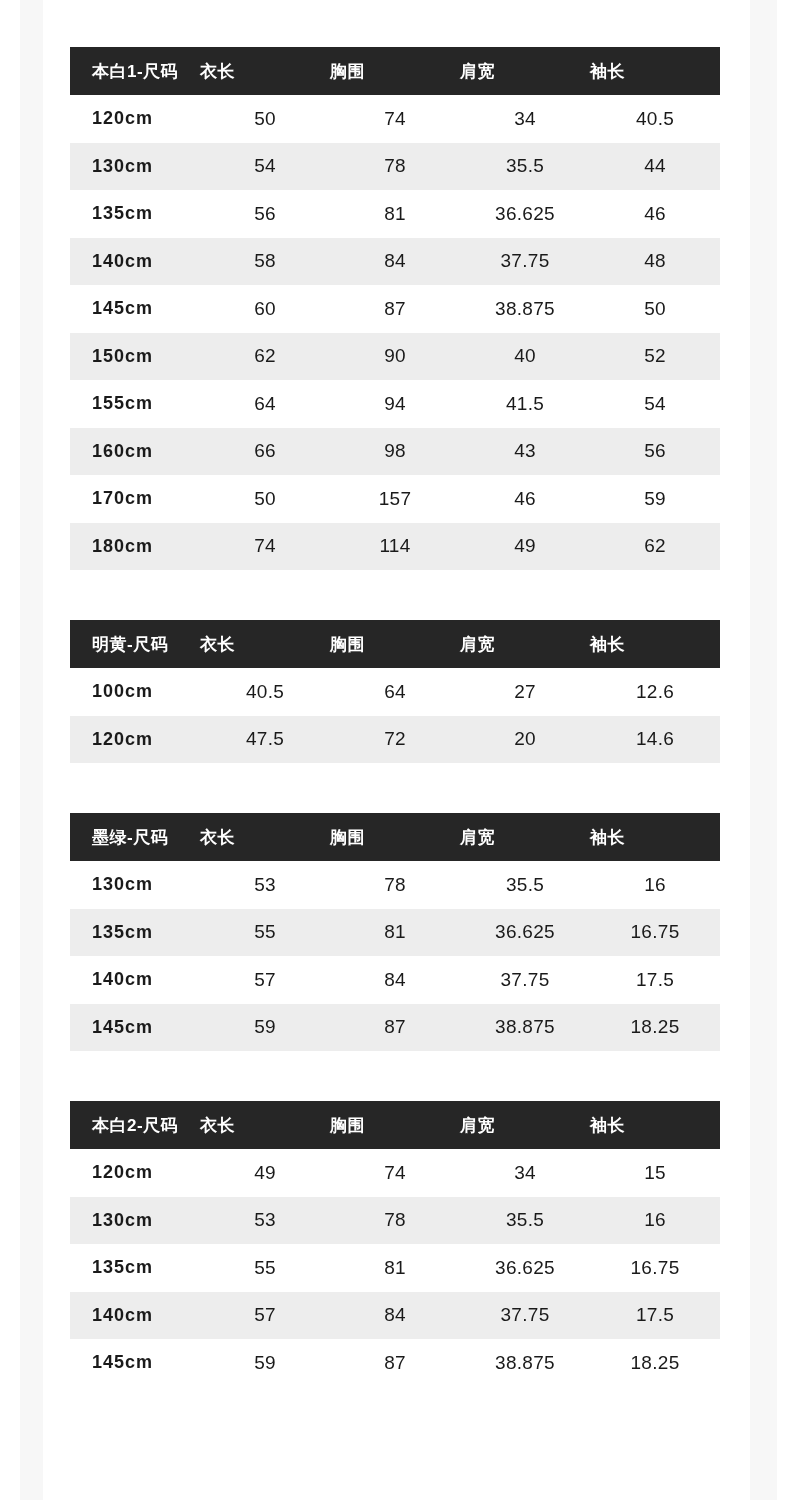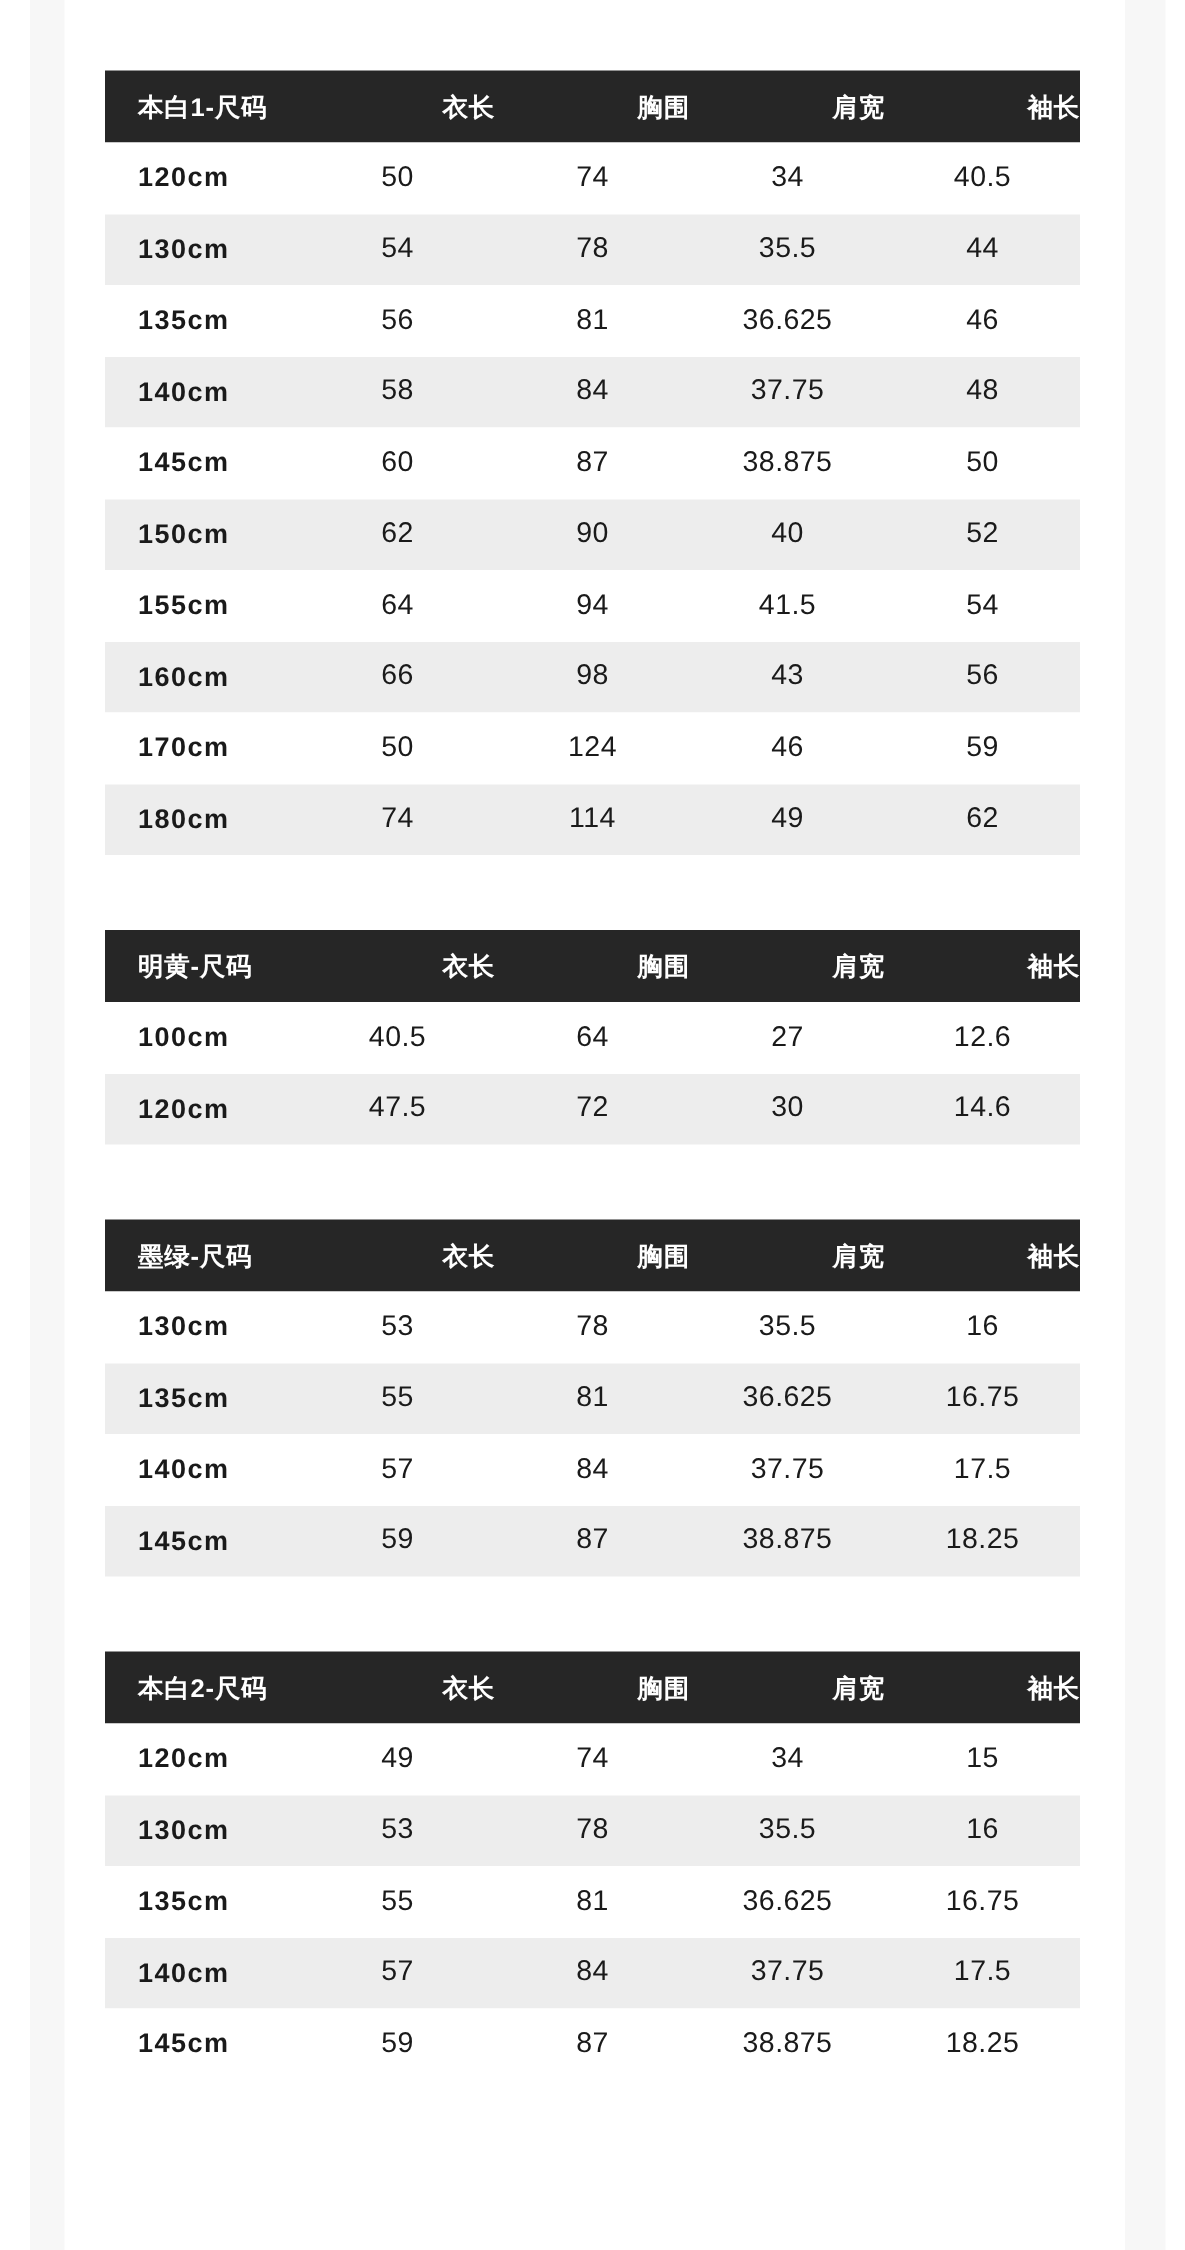--- a/index.html
+++ b/index.html
@@ -51,21 +51,21 @@
     background: #ffffff;
   }
 
   .size-table thead th {
     background: #262626;
     color: #ffffff;
     height: 48px;
     font-size: 17px;
     font-weight: 700;
     letter-spacing: 0.5px;
-    text-align: right;
+    text-align: left;
     vertical-align: middle;
     padding: 0;
   }
   .size-table thead th.col-size {
     text-align: left;
     padding-left: 22px;
   }
 
   .size-table tbody td {
     height: 47.5px;
@@ -175,21 +175,21 @@
           <tr>
             <td class="col-size">160cm</td>
             <td>66</td>
             <td>98</td>
             <td>43</td>
             <td>56</td>
           </tr>
           <tr>
             <td class="col-size">170cm</td>
             <td>50</td>
-            <td>124</td>
+            <td>157</td>
             <td>46</td>
             <td>59</td>
           </tr>
           <tr>
             <td class="col-size">180cm</td>
             <td>74</td>
             <td>114</td>
             <td>49</td>
             <td>62</td>
           </tr>
@@ -217,21 +217,21 @@
             <td class="col-size">100cm</td>
             <td>40.5</td>
             <td>64</td>
             <td>27</td>
             <td>12.6</td>
           </tr>
           <tr>
             <td class="col-size">120cm</td>
             <td>47.5</td>
             <td>72</td>
-            <td>30</td>
+            <td>20</td>
             <td>14.6</td>
           </tr>
         </tbody>
       </table>
       <table class="size-table">
         <colgroup>
           <col class="c0">
           <col class="c1">
           <col class="c2">
           <col class="c3">

